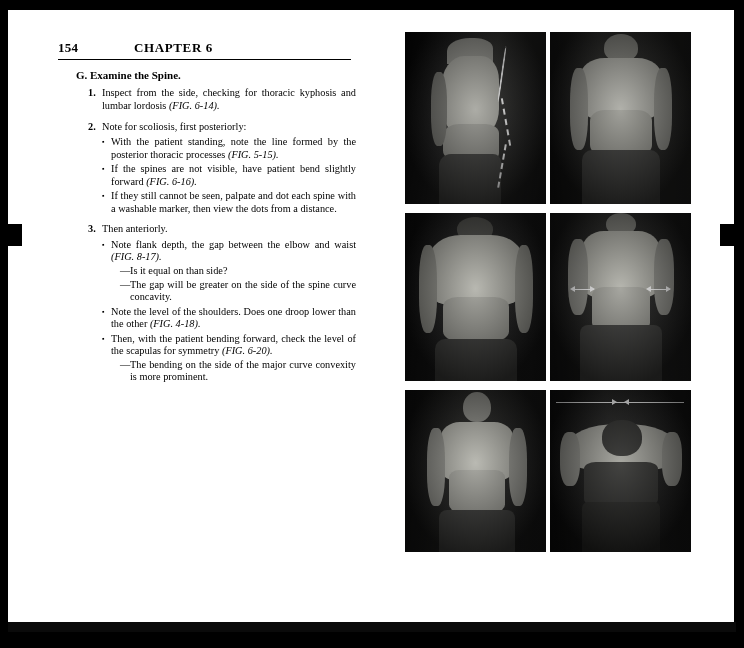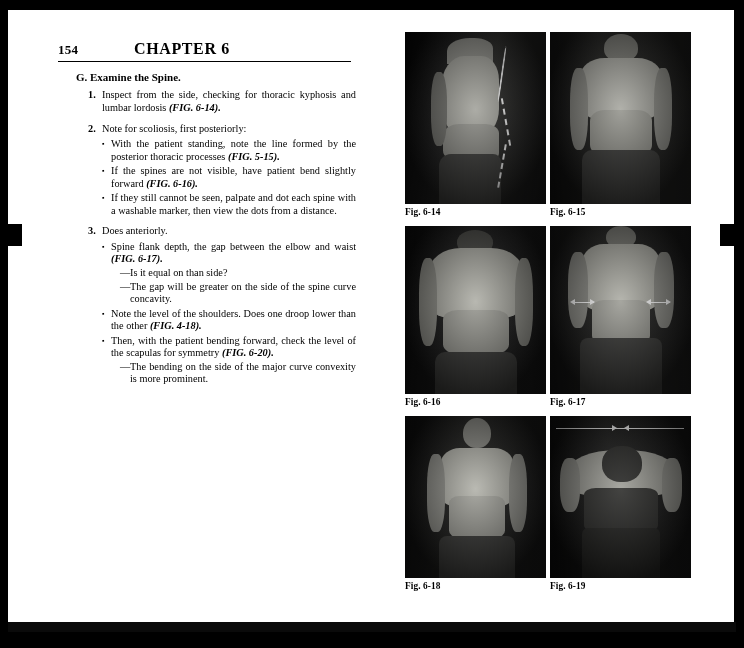--- a/index.html
+++ b/index.html
@@ -82,21 +82,21 @@
     padding-bottom: 3px;
     width: 293px;
   }
   .folio {
     font-weight: bold;
     font-size: 13px;
     letter-spacing: 0.2px;
   }
   .running-head {
     font-weight: bold;
-    font-size: 16px;
+    font-size: 13px;
     letter-spacing: 0.6px;
     margin-left: 56px;
   }
 
   .section {
     margin-top: 9px;
     font-size: 10.3px;
     line-height: 1.22;
   }
   .sec-title {
@@ -152,21 +152,21 @@
     margin-top: 1px;
   }
   .d-mark {
     width: 10px;
     flex: none;
   }
   .d-text {
     flex: 1;
     text-align: justify;
   }
-  .bi { font-weight: bold; font-style: italic; }
+  .bi { font-weight: normal; font-style: italic; }
 
   
   #figures {
     position: absolute;
     left: 405px;
     top: 32px;
     width: 286px;
   }
   .fig-row {
     margin-bottom: 9px;
@@ -284,27 +284,27 @@
               <span class="b-mark">▪</span>
               <span class="b-text"><span>If they still cannot be seen, palpate and dot each spine with a washable marker, then view the dots from a distance.</span></span>
             </li>
           </ul>
         </span>
       </div>
 
       <div class="num-item">
         <span class="num-marker">3.</span>
         <span class="num-body">
-          <span>Does anteriorly.</span>
+          <span>Then anteriorly.</span>
           <ul class="bullets">
 
             <li class="b-item">
               <span class="b-mark">▪</span>
               <span class="b-text">
-                <span>Spine flank depth, the gap between the elbow and waist </span><span class="bi">(FIG. 6-17).</span>
+                <span>Note flank depth, the gap between the elbow and waist </span><span class="bi">(FIG. 8-17).</span>
                 <div class="dash-item">
                   <span class="d-mark">—</span>
                   <span class="d-text">Is it equal on than side?</span>
                 </div>
                 <div class="dash-item">
                   <span class="d-mark">—</span>
                   <span class="d-text">The gap will be greater on the side of the spine curve concavity.</span>
                 </div>
               </span>
             </li>
@@ -351,24 +351,20 @@
         <div class="photo" style="height:172px;">
           <div class="torso-bg" style="background:linear-gradient(85deg,#0e0e0e 0%,#242422 40%,#1b1b1a 100%);"></div>
           <div class="head" style="left:54px; top:2px; width:34px; height:28px; background:#7c7c76;"></div>
           <div class="body-shape" style="left:30px; top:26px; width:82px; height:62px; border-radius:30% 30% 26% 26%; background:#a8a8a1;"></div>
           <div class="body-shape" style="left:40px; top:78px; width:62px; height:46px; border-radius:24%; background:#96968f;"></div>
           <div class="body-shape" style="left:20px; top:36px; width:18px; height:82px; border-radius:40%; background:#8a8a84;"></div>
           <div class="body-shape" style="left:104px; top:36px; width:18px; height:82px; border-radius:40%; background:#8a8a84;"></div>
           <div class="shorts" style="left:32px; top:118px; width:78px; height:54px; border-radius:10px 10px 0 0;"></div>
           <div class="vig"></div>
         </div>
-      </div>
-      <div class="cap-row">
-        <div class="cap">Fig. 6-14</div>
-        <div class="cap second">Fig. 6-15</div>
       </div>
     </div>
 
     <div class="fig-row">
       <div class="fig-pair">
         <div class="photo" style="height:168px;">
           <div class="torso-bg" style="background:linear-gradient(95deg,#0b0b0b 0%,#202020 45%,#141414 100%);"></div>
           <div class="head" style="left:52px; top:4px; width:36px; height:24px; background:#4a4a46;"></div>
           <div class="body-shape" style="left:24px; top:22px; width:94px; height:70px; border-radius:34% 34% 22% 22%; background:#b0b0a8;"></div>
           <div class="body-shape" style="left:38px; top:84px; width:66px; height:44px; border-radius:22%; background:#9b9b94;"></div>
@@ -387,24 +383,20 @@
           <div class="shorts" style="left:30px; top:112px; width:82px; height:56px; border-radius:8px 8px 0 0;"></div>
           <div class="arrow-line" style="left:22px; top:76px; width:22px;"></div>
           <div class="arrow-head left" style="left:20px; top:73px;"></div>
           <div class="arrow-head right" style="left:40px; top:73px;"></div>
           <div class="arrow-line" style="left:98px; top:76px; width:22px;"></div>
           <div class="arrow-head left" style="left:96px; top:73px;"></div>
           <div class="arrow-head right" style="left:116px; top:73px;"></div>
           <div class="vig"></div>
         </div>
       </div>
-      <div class="cap-row">
-        <div class="cap">Fig. 6-16</div>
-        <div class="cap second">Fig. 6-17</div>
-      </div>
     </div>
 
     <div class="fig-row">
       <div class="fig-pair">
         <div class="photo" style="height:162px;">
           <div class="torso-bg" style="background:linear-gradient(95deg,#0d0d0d 0%,#232321 45%,#151515 100%);"></div>
           <div class="head" style="left:58px; top:2px; width:28px; height:30px; background:#8a8a84;"></div>
           <div class="body-shape" style="left:36px; top:32px; width:72px; height:58px; border-radius:26% 26% 18% 18%; background:#b2b2aa;"></div>
           <div class="body-shape" style="left:44px; top:80px; width:56px; height:42px; border-radius:18%; background:#a0a099;"></div>
           <div class="body-shape" style="left:22px; top:38px; width:18px; height:78px; border-radius:40%; background:#90908a;"></div>
@@ -419,20 +411,16 @@
           <div class="body-shape" style="left:34px; top:72px; width:74px; height:44px; border-radius:16%; background:#2e2e2c;"></div>
           <div class="body-shape" style="left:10px; top:42px; width:20px; height:54px; border-radius:40%; background:#8d8d87;"></div>
           <div class="body-shape" style="left:112px; top:42px; width:20px; height:54px; border-radius:40%; background:#8d8d87;"></div>
           <div class="shorts" style="left:32px; top:112px; width:78px; height:50px; border-radius:6px 6px 0 0; background:#242422;"></div>
           <div class="arrow-line" style="left:6px; top:12px; width:128px;"></div>
           <div class="arrow-head right" style="left:62px; top:9px;"></div>
           <div class="arrow-head left" style="left:74px; top:9px;"></div>
           <div class="vig"></div>
         </div>
       </div>
-      <div class="cap-row">
-        <div class="cap">Fig. 6-18</div>
-        <div class="cap second">Fig. 6-19</div>
-      </div>
     </div>
 
   </div>
 </div>
 
 </body></html>

